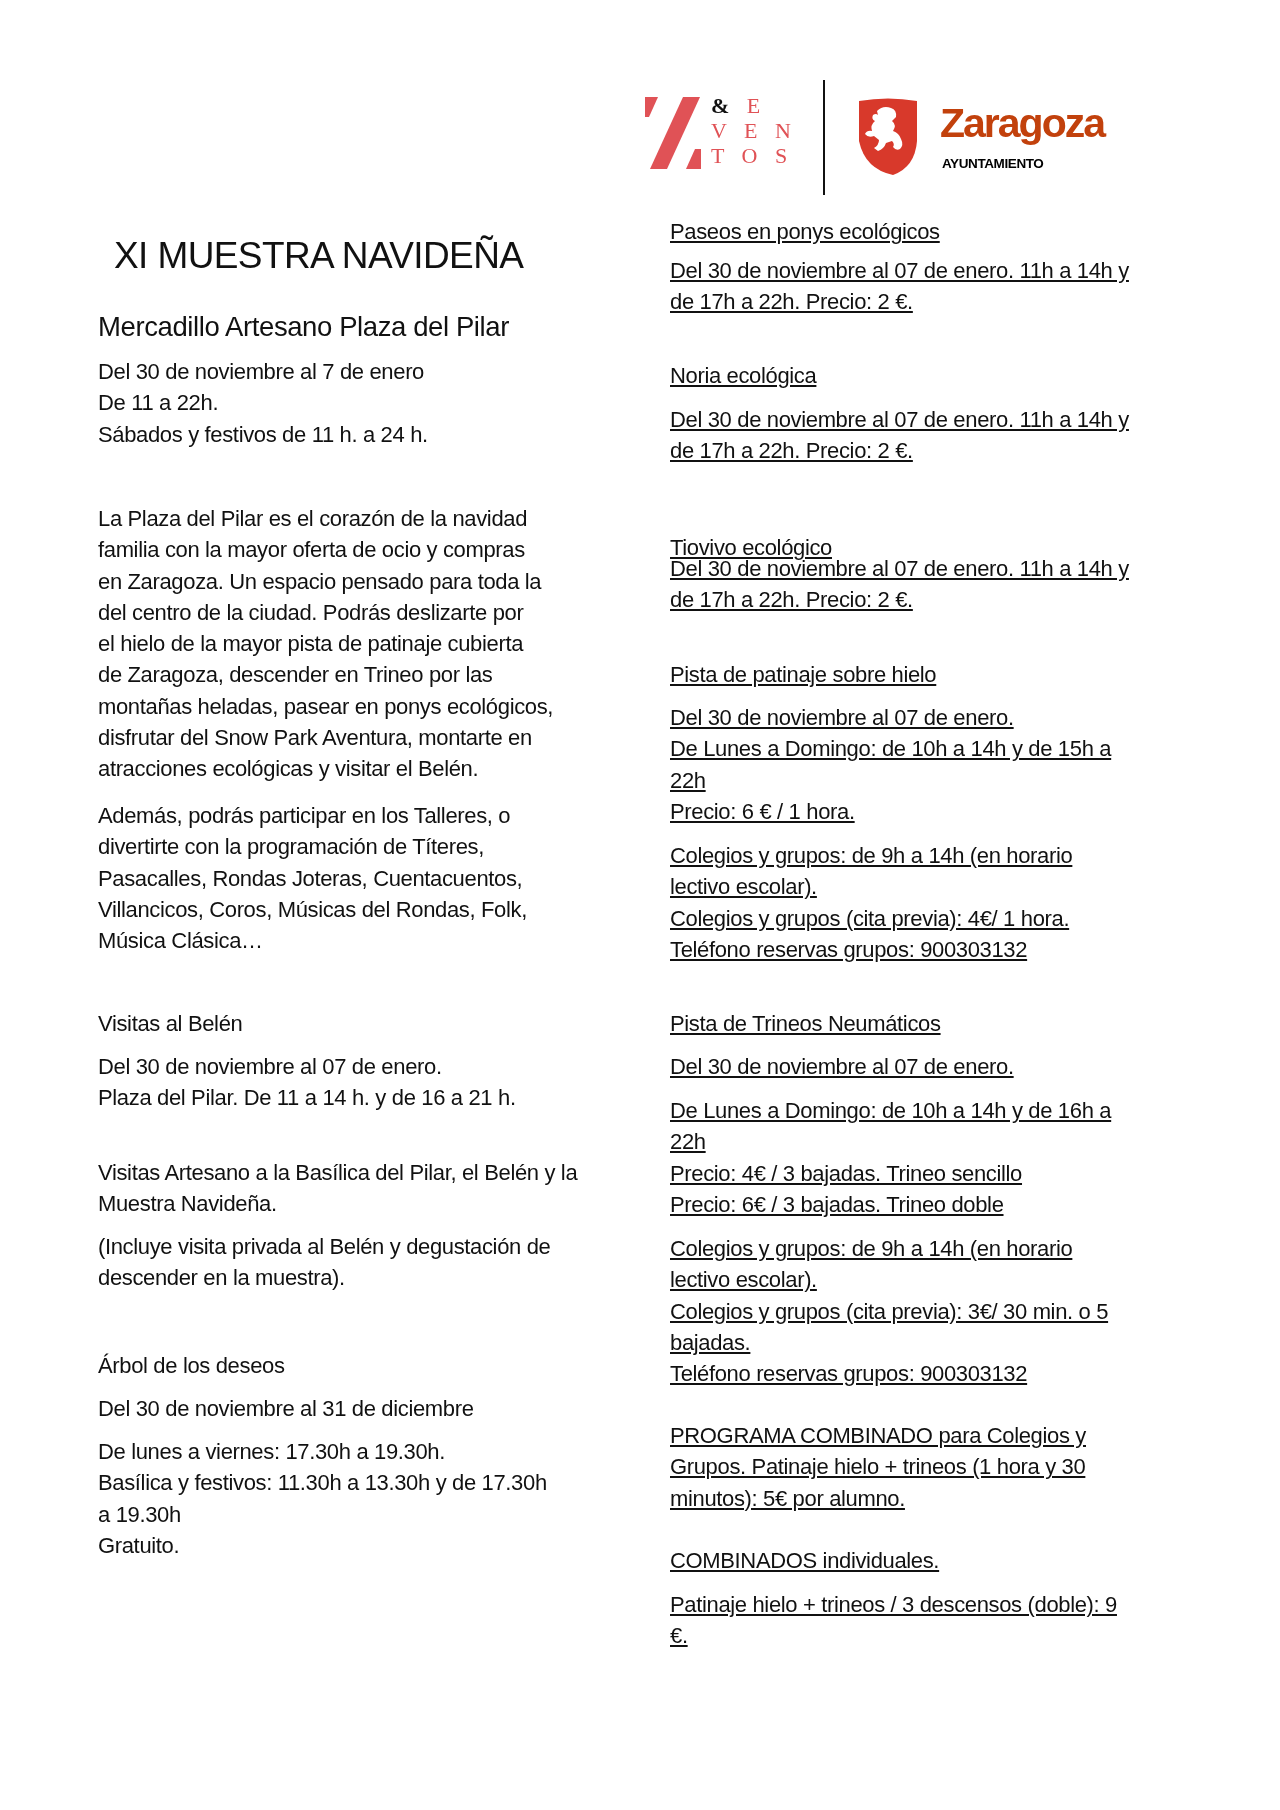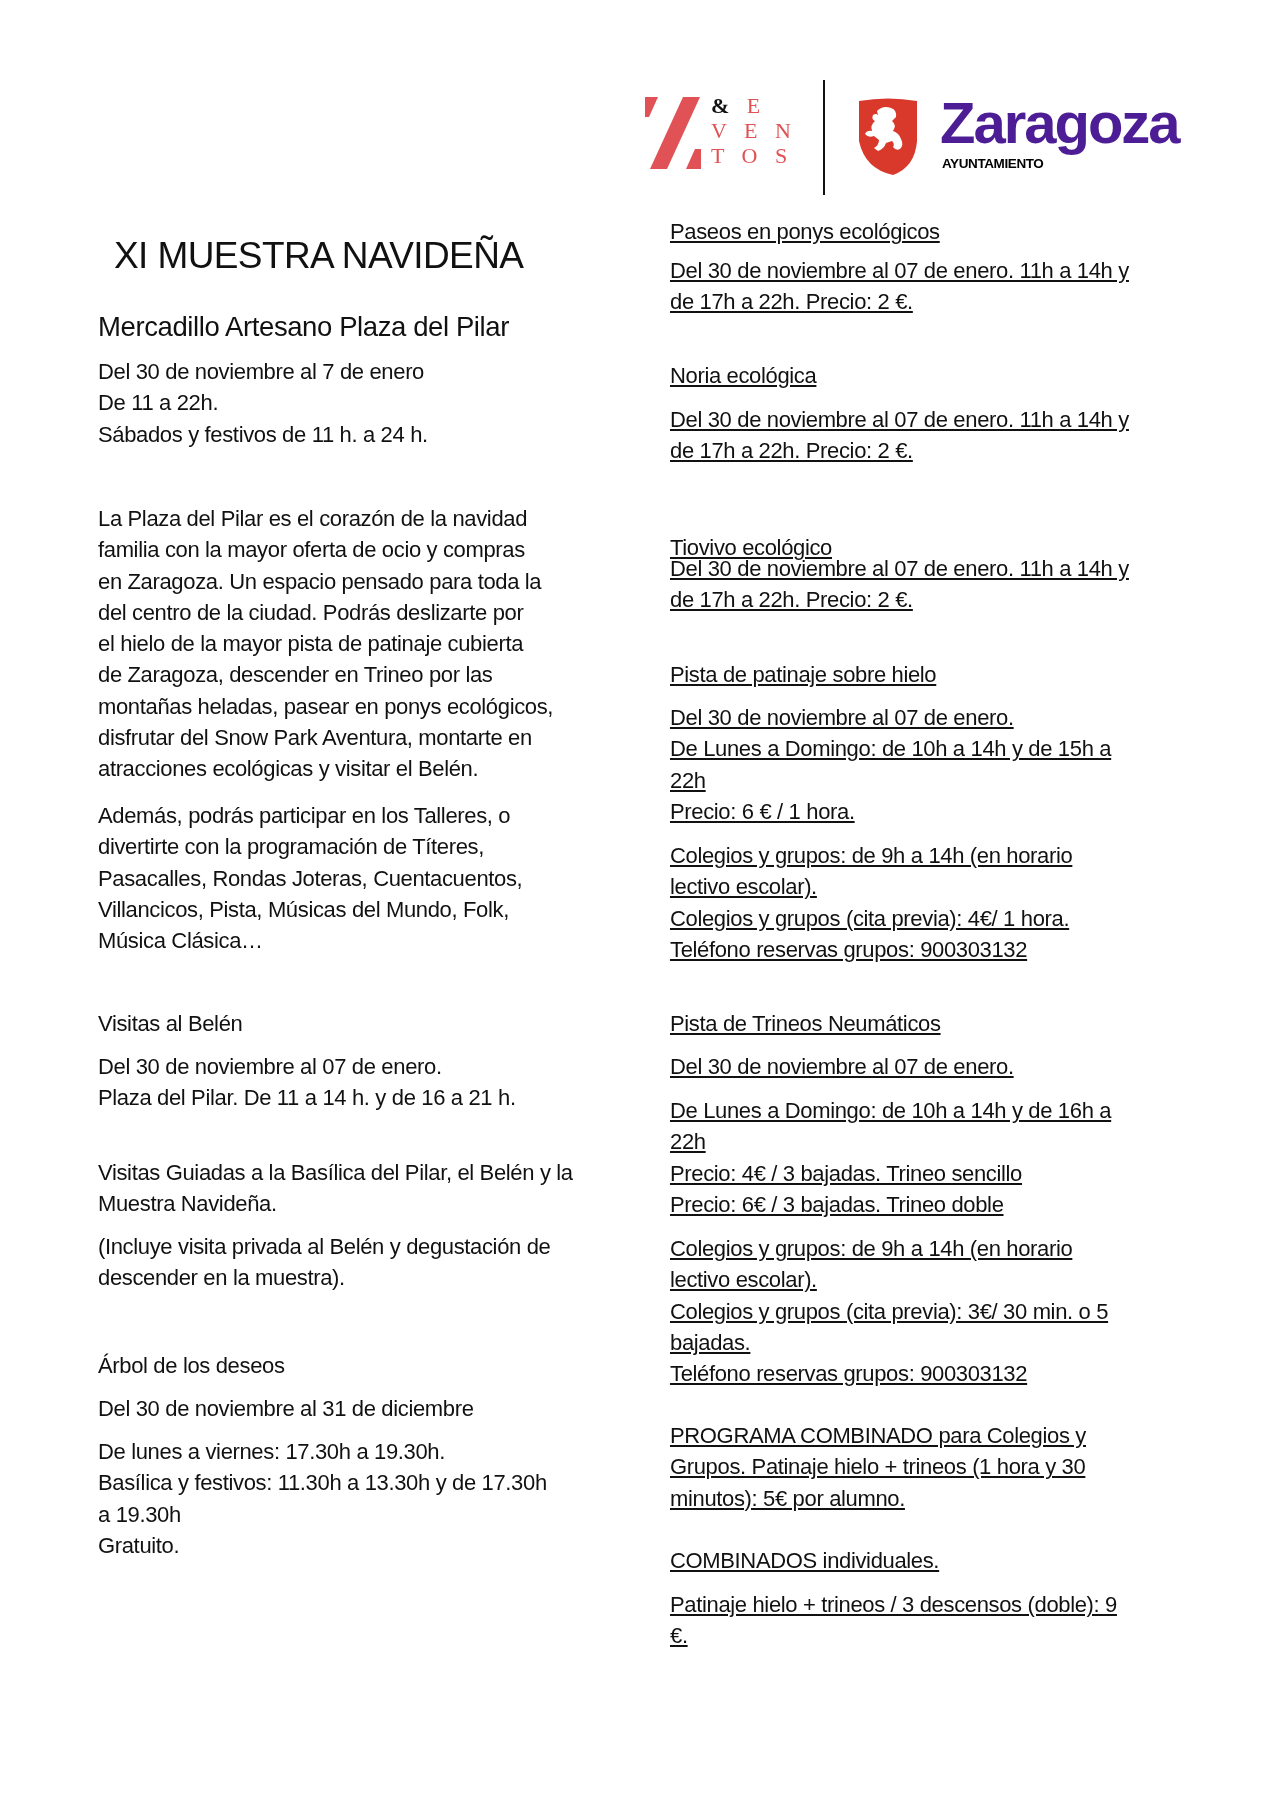--- a/index.html
+++ b/index.html
@@ -12,22 +12,22 @@
            white-space: nowrap; line-height: 44px; }
   .subtitle { position: absolute; left: 98px; top: 310px; font-size: 27.5px; letter-spacing: -0.4px;
               white-space: nowrap; line-height: 34px; }
   .L { left: 98px; }
   .R { left: 670px; text-decoration: underline; }
 
   
   .eventos-logo { position: absolute; left: 645px; top: 95px; width: 145px; height: 80px; }
   .divider { position: absolute; left: 823px; top: 80px; width: 2px; height: 115px; background: #111; }
   .shield { position: absolute; left: 857px; top: 97px; width: 62px; height: 79px; }
-  .zgz-word { position: absolute; left: 940px; top: 88px; font-size: 58px; font-weight: bold;
-              letter-spacing: -2px; color: #4c1d95; line-height: 70px; }
+  .zgz-word { position: absolute; left: 940px; top: 88px; font-size: 41px; font-weight: bold;
+              letter-spacing: -2px; color: #c2410c; line-height: 70px; }
   .zgz-sub { position: absolute; left: 942px; top: 156px; font-size: 13.5px; font-weight: bold;
              color: #000; letter-spacing: -0.4px; line-height: 16px; }
 </style>
 </head>
 <body>
 
 <div class="eventos-logo">
   <svg width="145" height="80" viewBox="0 0 145 80">
     <polygon points="0,2 13,2 4,22 0,22" fill="#e05256"></polygon>
     <polygon points="38,2 55,2 22,74 5,74" fill="#e05256"></polygon>
@@ -69,34 +69,34 @@
   <span class="ln">de Zaragoza, descender en Trineo por las</span>
   <span class="ln">montañas heladas, pasear en ponys ecológicos,</span>
   <span class="ln">disfrutar del Snow Park Aventura, montarte en</span>
   <span class="ln">atracciones ecológicas y visitar el Belén.</span>
 </div>
 
 <div class="blk L" style="top:800px;">
   <span class="ln">Además, podrás participar en los Talleres, o</span>
   <span class="ln">divertirte con la programación de Títeres,</span>
   <span class="ln">Pasacalles, Rondas Joteras, Cuentacuentos,</span>
-  <span class="ln">Villancicos, Pista, Músicas del Mundo, Folk,</span>
+  <span class="ln">Villancicos, Coros, Músicas del Rondas, Folk,</span>
   <span class="ln">Música Clásica…</span>
 </div>
 
 <div class="blk L" style="top:1008px;">
   <span class="ln">Visitas al Belén</span>
 </div>
 <div class="blk L" style="top:1051px;">
   <span class="ln">Del 30 de noviembre al 07 de enero.</span>
   <span class="ln">Plaza del Pilar. De 11 a 14 h. y de 16 a 21 h.</span>
 </div>
 
 <div class="blk L" style="top:1157px;">
-  <span class="ln">Visitas Guiadas a la Basílica del Pilar, el Belén y la</span>
+  <span class="ln">Visitas Artesano a la Basílica del Pilar, el Belén y la</span>
   <span class="ln">Muestra Navideña.</span>
 </div>
 <div class="blk L" style="top:1231px;">
   <span class="ln">(Incluye visita privada al Belén y degustación de</span>
   <span class="ln">descender en la muestra).</span>
 </div>
 
 <div class="blk L" style="top:1350px;">
   <span class="ln">Árbol de los deseos</span>
 </div>

